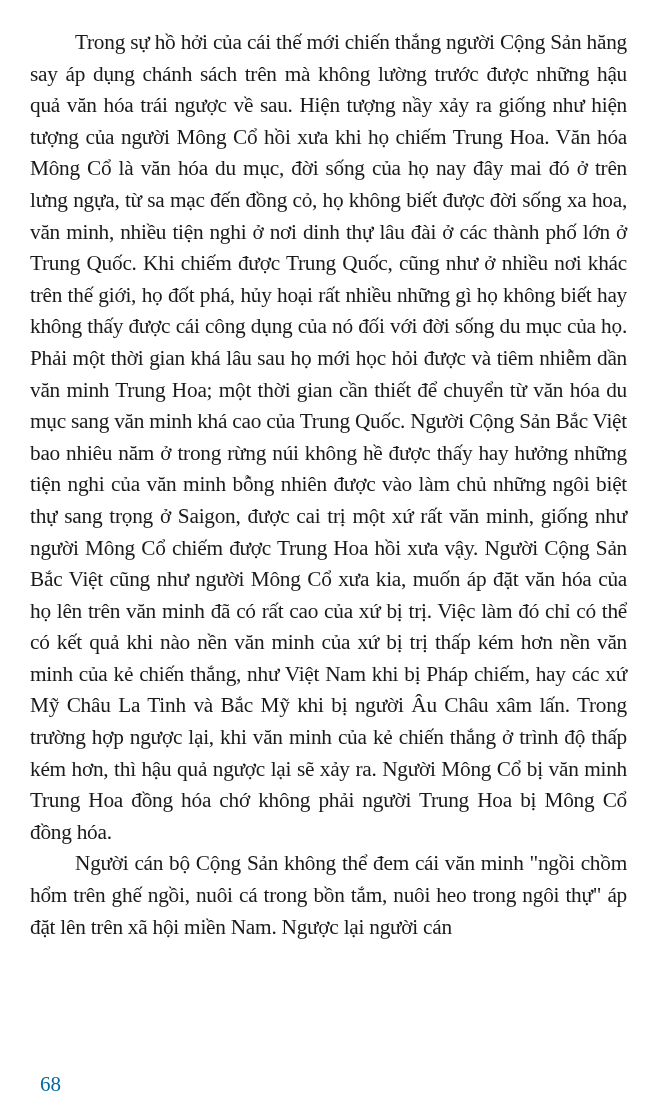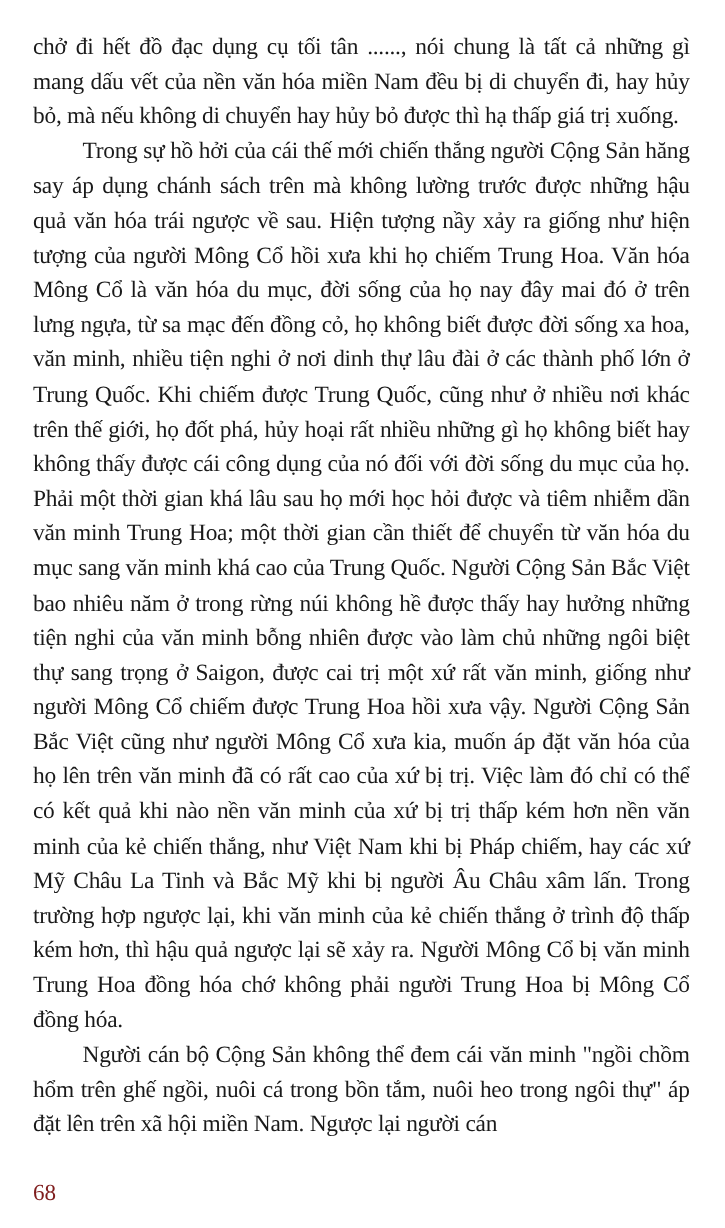--- a/index.html
+++ b/index.html
@@ -27,29 +27,28 @@
       line-height: 31.6px;
       text-align: justify;
       letter-spacing: -0.25px;
       word-spacing: 0px;
     }
     .para.indent {
       text-indent: 45px;
     }
     .page-number {
       position: absolute;
-      left: 30px;
+      left: 40px;
       top: 1070px;
       font-size: 21px;
       line-height: 28px;
-      color: #7f1d1d;
+      color: #0369a1;
     }
   </style>
 </head>
 <body>
 
 <div class="page">
-  <p class="para">chở đi hết đồ đạc dụng cụ tối tân ......, nói chung là tất cả những gì mang dấu vết của nền văn hóa miền Nam đều bị di chuyển đi, hay hủy bỏ, mà nếu không di chuyển hay hủy bỏ được thì hạ thấp giá trị xuống.</p>
   <p class="para indent">Trong sự hồ hởi của cái thế mới chiến thắng người Cộng Sản hăng say áp dụng chánh sách trên mà không lường trước được những hậu quả văn hóa trái ngược về sau. Hiện tượng nầy xảy ra giống như hiện tượng của người Mông Cổ hồi xưa khi họ chiếm Trung Hoa. Văn hóa Mông Cổ là văn hóa du mục, đời sống của họ nay đây mai đó ở trên lưng ngựa, từ sa mạc đến đồng cỏ, họ không biết được đời sống xa hoa, văn minh, nhiều tiện nghi ở nơi dinh thự lâu đài ở các thành phố lớn ở Trung Quốc. Khi chiếm được Trung Quốc, cũng như ở nhiều nơi khác trên thế giới, họ đốt phá, hủy hoại rất nhiều những gì họ không biết hay không thấy được cái công dụng của nó đối với đời sống du mục của họ. Phải một thời gian khá lâu sau họ mới học hỏi được và tiêm nhiễm dần văn minh Trung Hoa; một thời gian cần thiết để chuyển từ văn hóa du mục sang văn minh khá cao của Trung Quốc. Người Cộng Sản Bắc Việt bao nhiêu năm ở trong rừng núi không hề được thấy hay hưởng những tiện nghi của văn minh bỗng nhiên được vào làm chủ những ngôi biệt thự sang trọng ở Saigon, được cai trị một xứ rất văn minh, giống như người Mông Cổ chiếm được Trung Hoa hồi xưa vậy. Người Cộng Sản Bắc Việt cũng như người Mông Cổ xưa kia, muốn áp đặt văn hóa của họ lên trên văn minh đã có rất cao của xứ bị trị. Việc làm đó chỉ có thể có kết quả khi nào nền văn minh của xứ bị trị thấp kém hơn nền văn minh của kẻ chiến thắng, như Việt Nam khi bị Pháp chiếm, hay các xứ Mỹ Châu La Tinh và Bắc Mỹ khi bị người Âu Châu xâm lấn. Trong trường hợp ngược lại, khi văn minh của kẻ chiến thắng ở trình độ thấp kém hơn, thì hậu quả ngược lại sẽ xảy ra. Người Mông Cổ bị văn minh Trung Hoa đồng hóa chớ không phải người Trung Hoa bị Mông Cổ đồng hóa.</p>
   <p class="para indent">Người cán bộ Cộng Sản không thể đem cái văn minh "ngồi chồm hổm trên ghế ngồi, nuôi cá trong bồn tắm, nuôi heo trong ngôi thự" áp đặt lên trên xã hội miền Nam. Ngược lại người cán</p>
 </div>
 
 <div class="page-number">68</div>
 
 </body></html>

